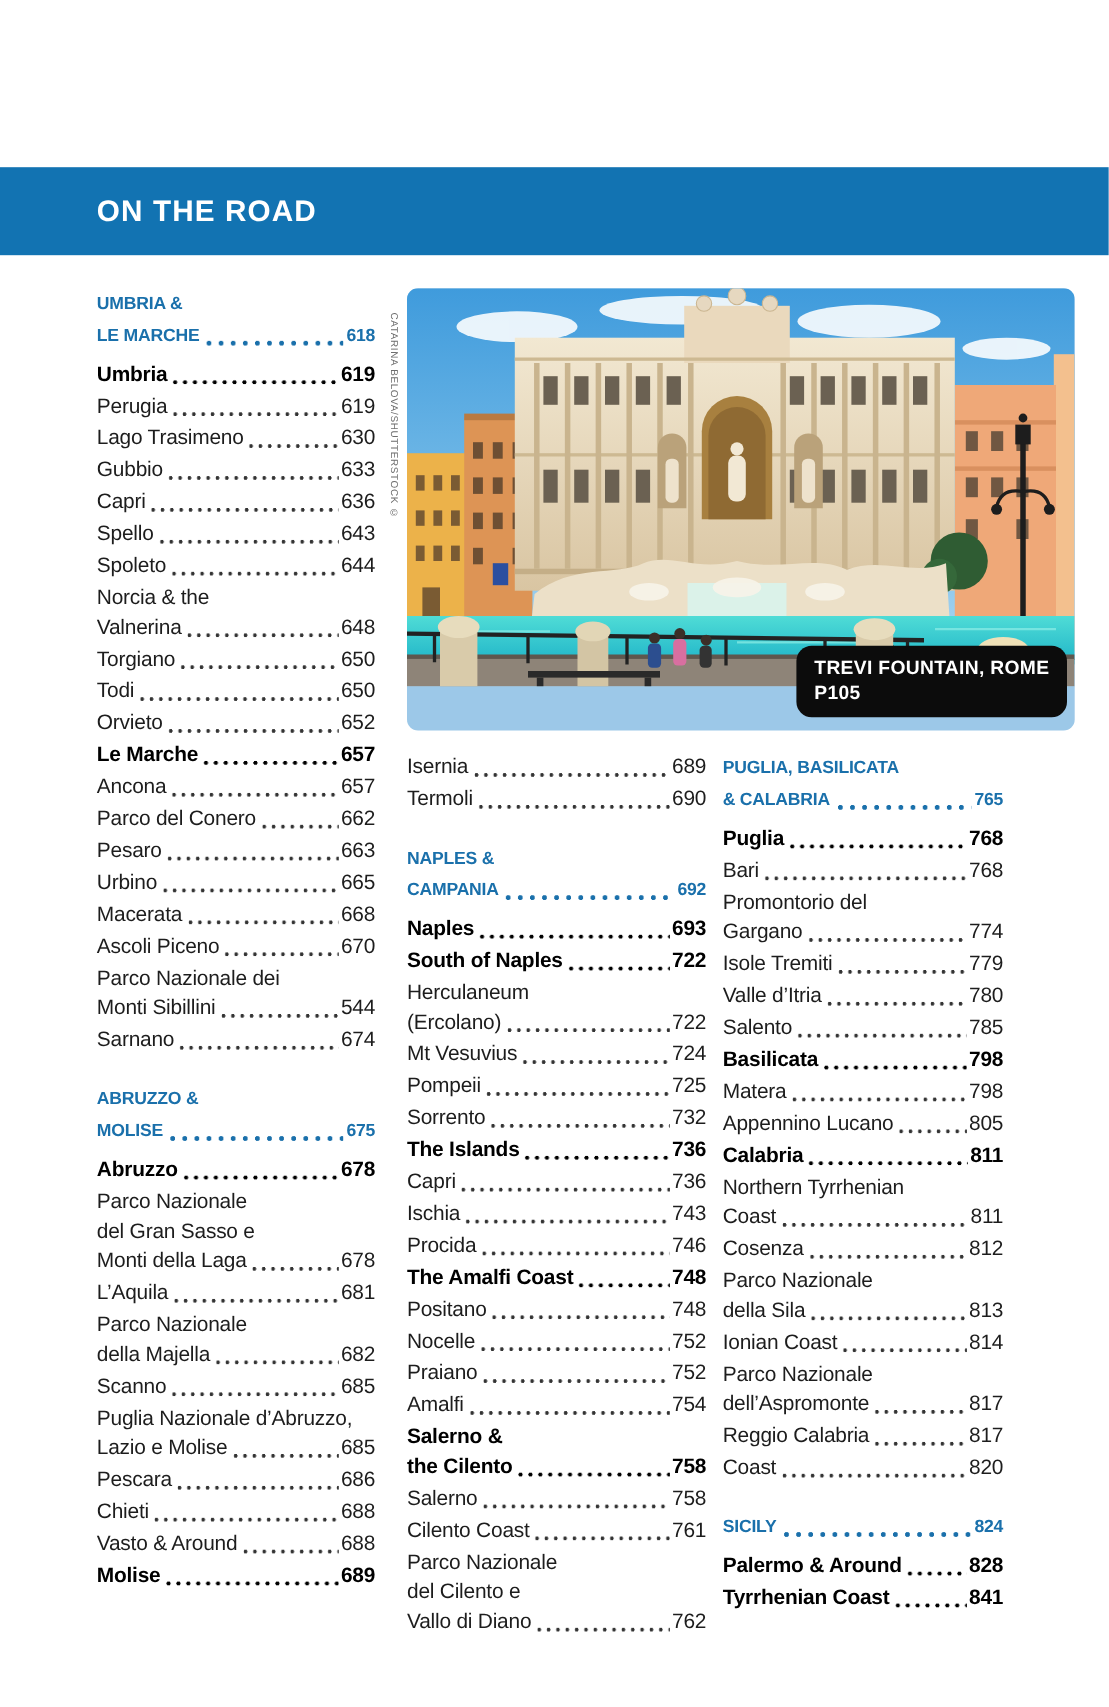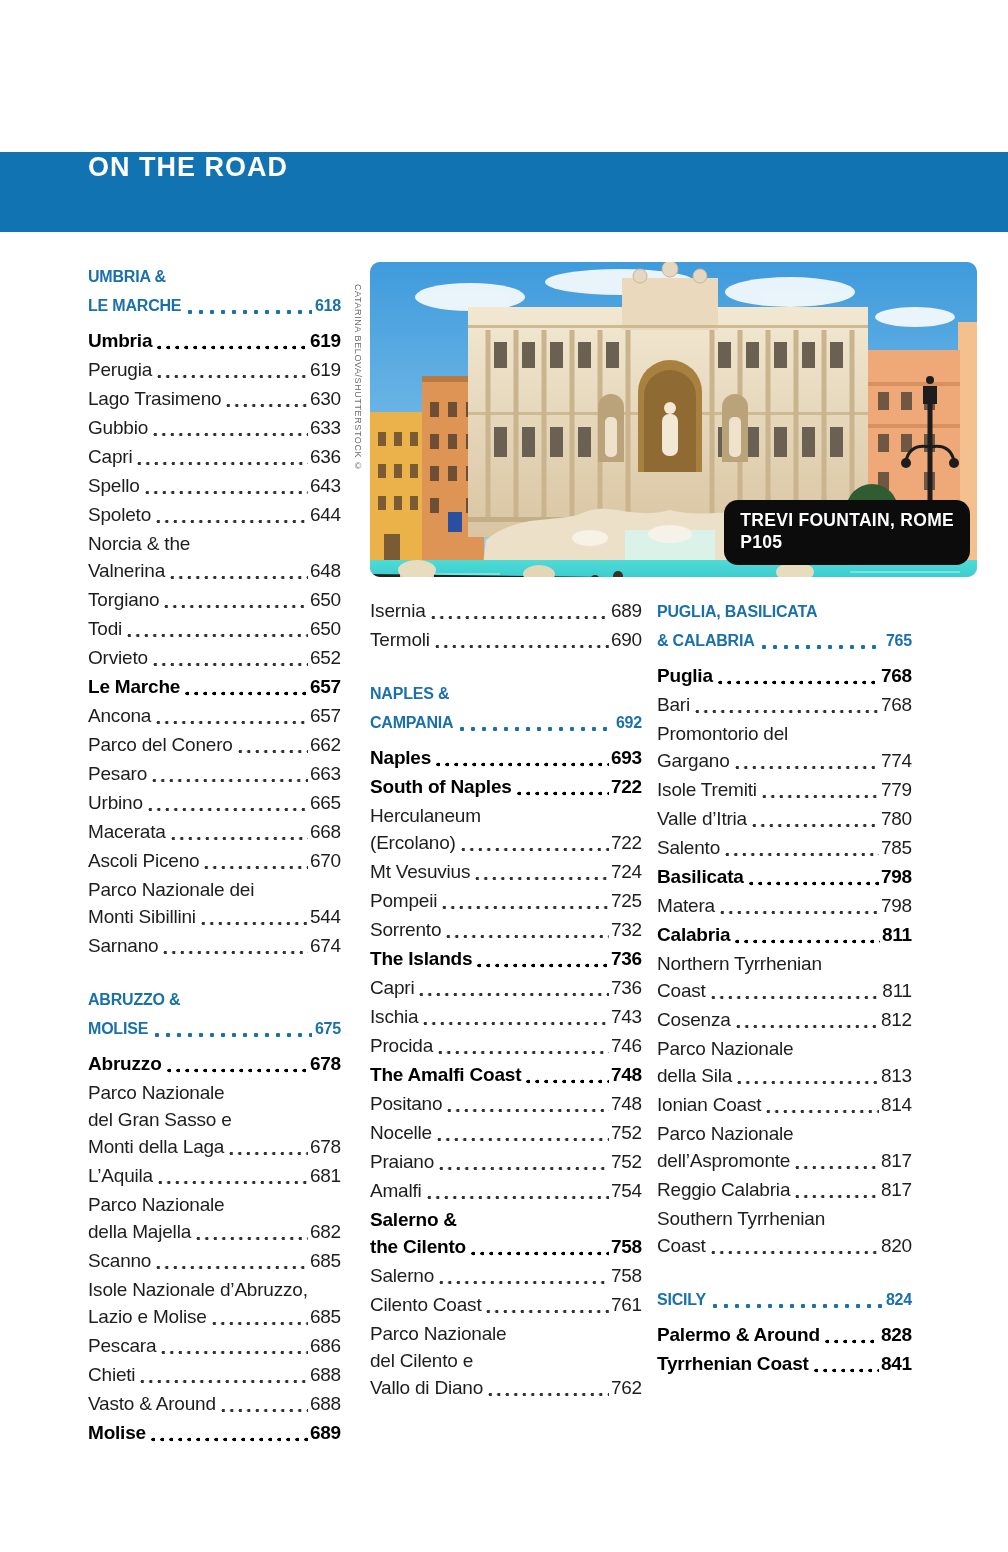--- a/index.html
+++ b/index.html
@@ -8,32 +8,32 @@
     --ink:#1d1d1d;
   }
   *{margin:0;padding:0;box-sizing:border-box;}
   html,body{background:#ffffff;}
   body{
     width:1008px;height:1552px;position:relative;overflow:hidden;
     font-family:"Liberation Sans", sans-serif;
   }
   .topbar{
     position:absolute;left:0;top:152px;width:1008px;height:80px;
-    background:var(--bar-blue);display:flex;align-items:flex-start;padding-left:88px;
+    background:var(--bar-blue);display:flex;align-items:center;padding-left:88px;
   }
   .topbar .title{
     color:#fff;font-size:27px;font-weight:bold;letter-spacing:1px;
   }
   .content{
     position:absolute;left:88px;top:262px;width:889px;display:flex;
   }
   .col-left{width:253px;flex:none;margin-right:29px;}
   .right-area{width:607px;flex:none;}
   .photo{
-    position:relative;width:607px;height:315px;border-radius:10px;overflow:hidden;
+    position:relative;width:607px;height:402px;border-radius:10px;overflow:hidden;
     background:#9cc8e8;
   }
   .photo svg{display:block;width:607px;height:362px;}
   .credit{
     position:absolute;left:-17px;top:22px;
     writing-mode:vertical-rl;
     font-size:9px;color:#6d6d6d;letter-spacing:0.6px;white-space:nowrap;
   }
   .photo-wrap{position:relative;}
   .caption{
@@ -290,21 +290,21 @@
       </div>
       <div class="row">
         <div class="line">
           <span class="lbl">Scanno</span>
           <span class="dots"></span>
           <span class="pg">685</span>
         </div>
       </div>
       <div class="row">
         <div class="line">
-          <span class="lbl">Isole Nazionale d’Abruzzo,</span>
+          <span class="lbl">Puglia Nazionale d’Abruzzo,</span>
         </div>
         <div class="line">
           <span class="lbl">Lazio e Molise</span>
           <span class="dots"></span>
           <span class="pg">685</span>
         </div>
       </div>
       <div class="row">
         <div class="line">
           <span class="lbl">Pescara</span>
@@ -775,20 +775,27 @@
               <span class="pg">798</span>
             </div>
           </div>
           <div class="row">
             <div class="line">
               <span class="lbl">Matera</span>
               <span class="dots"></span>
               <span class="pg">798</span>
             </div>
           </div>
+          <div class="row">
+            <div class="line">
+              <span class="lbl">Appennino Lucano</span>
+              <span class="dots"></span>
+              <span class="pg">805</span>
+            </div>
+          </div>
           <div class="row bold">
             <div class="line">
               <span class="lbl">Calabria</span>
               <span class="dots"></span>
               <span class="pg">811</span>
             </div>
           </div>
           <div class="row">
             <div class="line">
               <span class="lbl">Northern Tyrrhenian</span>
@@ -834,23 +841,20 @@
             </div>
           </div>
           <div class="row">
             <div class="line">
               <span class="lbl">Reggio Calabria</span>
               <span class="dots"></span>
               <span class="pg">817</span>
             </div>
           </div>
           <div class="row">
-            <div class="line">
-              <span class="lbl">Southern Tyrrhenian</span>
-            </div>
             <div class="line">
               <span class="lbl">Coast</span>
               <span class="dots"></span>
               <span class="pg">820</span>
             </div>
           </div>
           <div class="section">
             <div class="line">
               <span class="lbl">SICILY</span>
               <span class="dots"></span>

